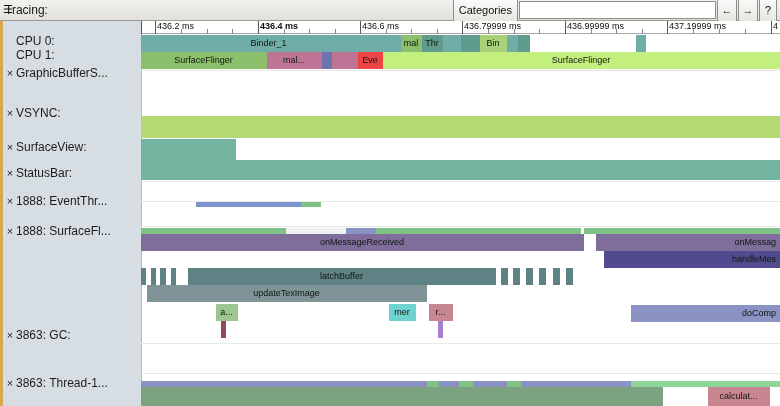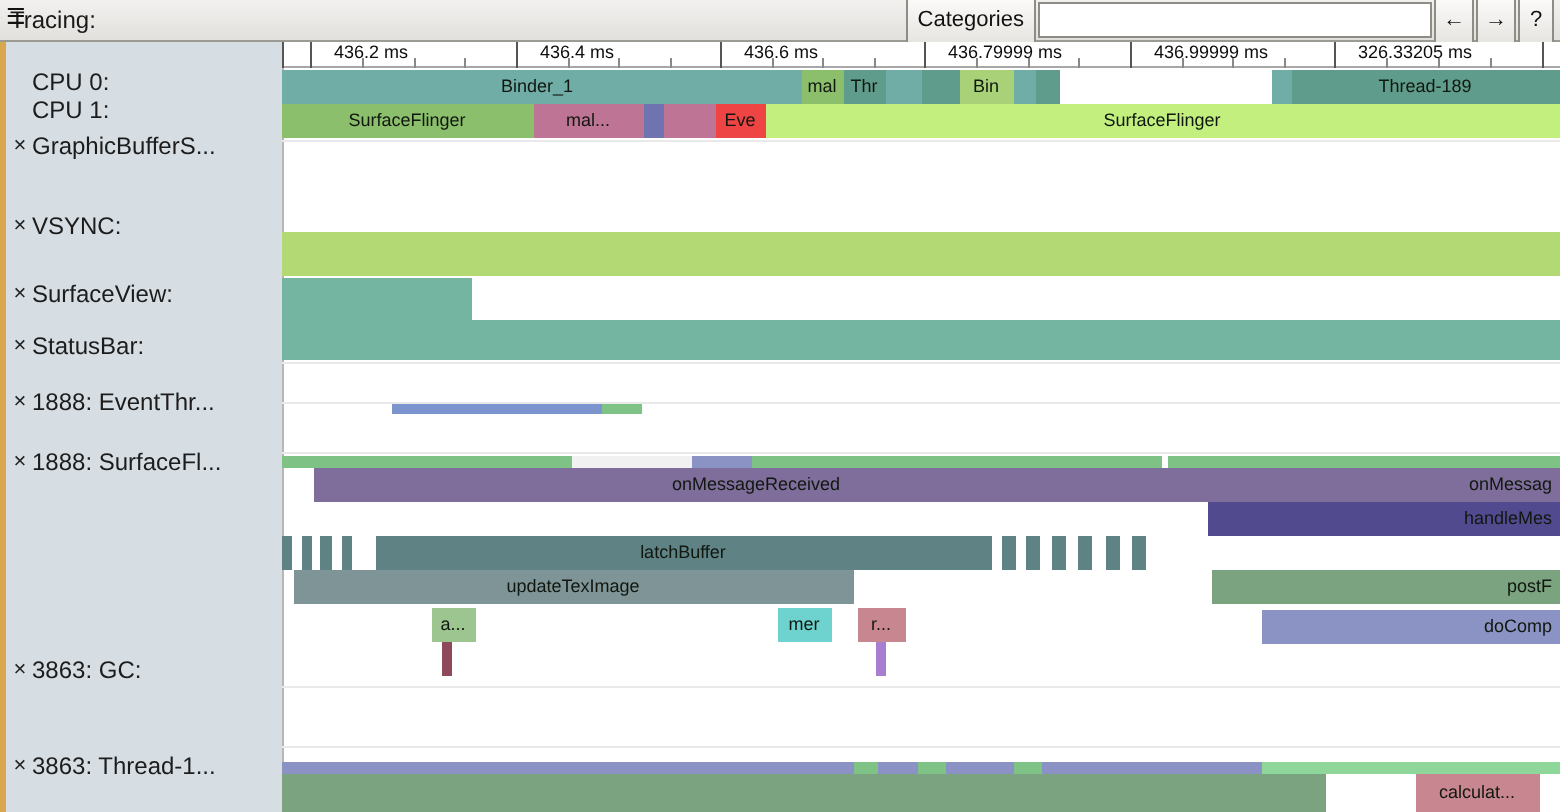--- a/index.html
+++ b/index.html
@@ -77,21 +77,21 @@
     background: #ffffff; border-bottom: 1px solid #a8a8a8;
   }
   .ruler .tick-major {
     position: absolute; top: 0; width: 1px; height: 13px; background: #555;
   }
   .ruler .tick-minor {
     position: absolute; top: 8px; width: 1px; height: 5px; background: #888;
   }
   .ruler .tick-lbl {
     position: absolute; top: 0px; font-size: 9px; color: #0d0d0d;
-    line-height: 11px; padding-left: 12px; white-space: nowrap;
+    line-height: 11px; padding-left: 2px; white-space: nowrap;
   }
 
   
   .row { position: absolute; left: 0; width: 574px; }
   .seg {
     position: absolute; top: 0; height: 100%;
     font-size: 9px; color: #10170f; line-height: 1;
     display: flex; align-items: center; justify-content: center;
     overflow: hidden; white-space: nowrap;
     border-right: 1px solid rgba(255,255,255,0.0);
@@ -167,62 +167,61 @@
 
     <div class="right-pane">
       <div class="vline"></div>
       <div class="ruler" id="ruler">
           <div class="tick-major" style="left: 14px;"></div>
           <div class="tick-lbl" style="left: 14px;">436.2 ms</div>
           <div class="tick-minor" style="left: 40px;"></div>
           <div class="tick-minor" style="left: 66px;"></div>
           <div class="tick-minor" style="left: 91px;"></div>
           <div class="tick-major" style="left: 117px;"></div>
-          <div class="tick-lbl" style="left: 117px;">436.4 ms</div>
+          <div class="tick-lbl" style="left: 117px; font-weight: bold;">436.4 ms</div>
           <div class="tick-minor" style="left: 143px;"></div>
           <div class="tick-minor" style="left: 168px;"></div>
           <div class="tick-minor" style="left: 194px;"></div>
           <div class="tick-major" style="left: 219px;"></div>
           <div class="tick-lbl" style="left: 219px;">436.6 ms</div>
           <div class="tick-minor" style="left: 245px;"></div>
           <div class="tick-minor" style="left: 270px;"></div>
           <div class="tick-minor" style="left: 296px;"></div>
           <div class="tick-major" style="left: 321px;"></div>
           <div class="tick-lbl" style="left: 321px;">436.79999 ms</div>
           <div class="tick-minor" style="left: 347px;"></div>
           <div class="tick-minor" style="left: 373px;"></div>
           <div class="tick-minor" style="left: 398px;"></div>
           <div class="tick-major" style="left: 424px;"></div>
           <div class="tick-lbl" style="left: 424px;">436.99999 ms</div>
           <div class="tick-minor" style="left: 450px;"></div>
           <div class="tick-minor" style="left: 475px;"></div>
           <div class="tick-minor" style="left: 501px;"></div>
           <div class="tick-major" style="left: 526px;"></div>
-          <div class="tick-lbl" style="left: 526px;">326.33205 ms</div>
+          <div class="tick-lbl" style="left: 526px;">437.19999 ms</div>
           <div class="tick-minor" style="left: 552px;"></div>
           <div class="tick-minor" style="left: 578px;"></div>
           <div class="tick-minor" style="left: 604px;"></div>
           <div class="tick-major" style="left: 630px;"></div>
           <div class="tick-lbl" style="left: 630px;">4</div>
           <div class="tick-major" style="left: 0px;"></div>
         </div>
       <div id="rows">
           <div class="row" style="top: 14px; height: 17px;">
             <div class="seg" style="left: 0px; width: 7px; background: rgb(111, 173, 166);"></div>
             <div class="seg" style="left: 7px; width: 242px; background: rgb(111, 173, 166);">Binder_1</div>
             <div class="seg" style="left: 249px; width: 11px; background: rgb(111, 173, 166);"></div>
             <div class="seg" style="left: 260px; width: 21px; background: rgb(140, 191, 108);">mal</div>
             <div class="seg" style="left: 281px; width: 21px; background: rgb(95, 156, 139);">Thr</div>
             <div class="seg" style="left: 302px; width: 18px; background: rgb(111, 173, 166);"></div>
             <div class="seg" style="left: 320px; width: 19px; background: rgb(95, 156, 139);"></div>
             <div class="seg" style="left: 339px; width: 27px; background: rgb(169, 210, 120);">Bin</div>
             <div class="seg" style="left: 366px; width: 11px; background: rgb(111, 173, 166);"></div>
             <div class="seg" style="left: 377px; width: 12px; background: rgb(95, 156, 139);"></div>
             <div class="seg" style="left: 495px; width: 10px; background: rgb(111, 173, 166);"></div>
-            <div class="seg" style="left: 505px; width: 134px; background: rgb(95, 156, 139);">Thread-189</div>
           </div>
           <div class="row" style="top: 31px; height: 17px;">
             <div class="seg" style="left: 0px; width: 126px; background: rgb(140, 191, 108);">SurfaceFlinger</div>
             <div class="seg" style="left: 126px; width: 55px; background: rgb(190, 116, 148);">mal...</div>
             <div class="seg" style="left: 181px; width: 10px; background: rgb(111, 116, 176);"></div>
             <div class="seg" style="left: 191px; width: 26px; background: rgb(190, 116, 148);"></div>
             <div class="seg" style="left: 217px; width: 25px; background: #ef4444;">Eve</div>
             <div class="seg" style="left: 242px; width: 397px; background: rgb(195, 239, 127);">SurfaceFlinger</div>
           </div>
           <div class="hairline" style="top: 49px;"></div>
@@ -243,21 +242,21 @@
           </div>
           <div class="hairline" style="top: 205px;"></div>
           <div class="row" style="top: 207px; height: 6px;">
             <div class="seg" style="left: 0px; width: 145px; background: rgb(127, 194, 133);"></div>
             <div class="seg" style="left: 145px; width: 60px; background: rgb(241, 241, 241);"></div>
             <div class="seg" style="left: 205px; width: 30px; background: rgb(138, 147, 195);"></div>
             <div class="seg" style="left: 235px; width: 205px; background: rgb(127, 194, 133);"></div>
             <div class="seg" style="left: 443px; width: 196px; background: rgb(127, 194, 133);"></div>
           </div>
           <div class="row" style="top: 213px; height: 17px;">
-            <div class="seg" style="left: 0px; width: 443px; background: rgb(127, 109, 155); margin-left: 16px;">onMessageReceived</div>
+            <div class="seg" style="left: 0px; width: 443px; background: rgb(127, 109, 155);">onMessageReceived</div>
             <div class="seg lbl-right" style="left: 455px; width: 184px; background: rgb(127, 109, 155);">onMessag</div>
           </div>
           <div class="row" style="top: 230px; height: 17px;">
             <div class="seg lbl-right" style="left: 463px; width: 176px; background: rgb(81, 74, 142);">handleMes</div>
           </div>
           <div class="row" style="top: 247px; height: 17px;">
             <div class="seg" style="left: 0px; width: 5px; background: rgb(95, 130, 133);"></div>
             <div class="seg" style="left: 10px; width: 5px; background: rgb(95, 130, 133);"></div>
             <div class="seg" style="left: 19px; width: 6px; background: rgb(95, 130, 133);"></div>
             <div class="seg" style="left: 30px; width: 5px; background: rgb(95, 130, 133);"></div>
@@ -265,21 +264,20 @@
             <div class="seg" style="left: 360px; width: 7px; background: rgb(95, 130, 133);"></div>
             <div class="seg" style="left: 372px; width: 7px; background: rgb(95, 130, 133);"></div>
             <div class="seg" style="left: 385px; width: 7px; background: rgb(95, 130, 133);"></div>
             <div class="seg" style="left: 398px; width: 7px; background: rgb(95, 130, 133);"></div>
             <div class="seg" style="left: 412px; width: 7px; background: rgb(95, 130, 133);"></div>
             <div class="seg" style="left: 425px; width: 7px; background: rgb(95, 130, 133);"></div>
             <div class="seg lbl-right" style="left: 490px; width: 149px; background: rgb(138, 147, 195); margin-top: 37px;">doComp</div>
           </div>
           <div class="row" style="top: 264px; height: 17px;">
             <div class="seg" style="left: 6px; width: 280px; background: rgb(127, 148, 151);">updateTexImage</div>
-            <div class="seg lbl-right" style="left: 465px; width: 174px; background: rgb(123, 163, 127);">postF</div>
           </div>
           <div class="row" style="top: 283px; height: 17px;">
             <div class="seg" style="left: 75px; width: 22px; background: rgb(156, 197, 143);">a...</div>
             <div class="seg" style="left: 248px; width: 27px; background: rgb(110, 210, 207);">mer</div>
             <div class="seg" style="left: 288px; width: 24px; background: rgb(200, 135, 144);">r...</div>
           </div>
           <div class="row" style="top: 300px; height: 17px;">
             <div class="seg" style="left: 80px; width: 5px; background: rgb(142, 74, 90);"></div>
             <div class="seg" style="left: 297px; width: 5px; background: rgb(168, 127, 208);"></div>
           </div>

